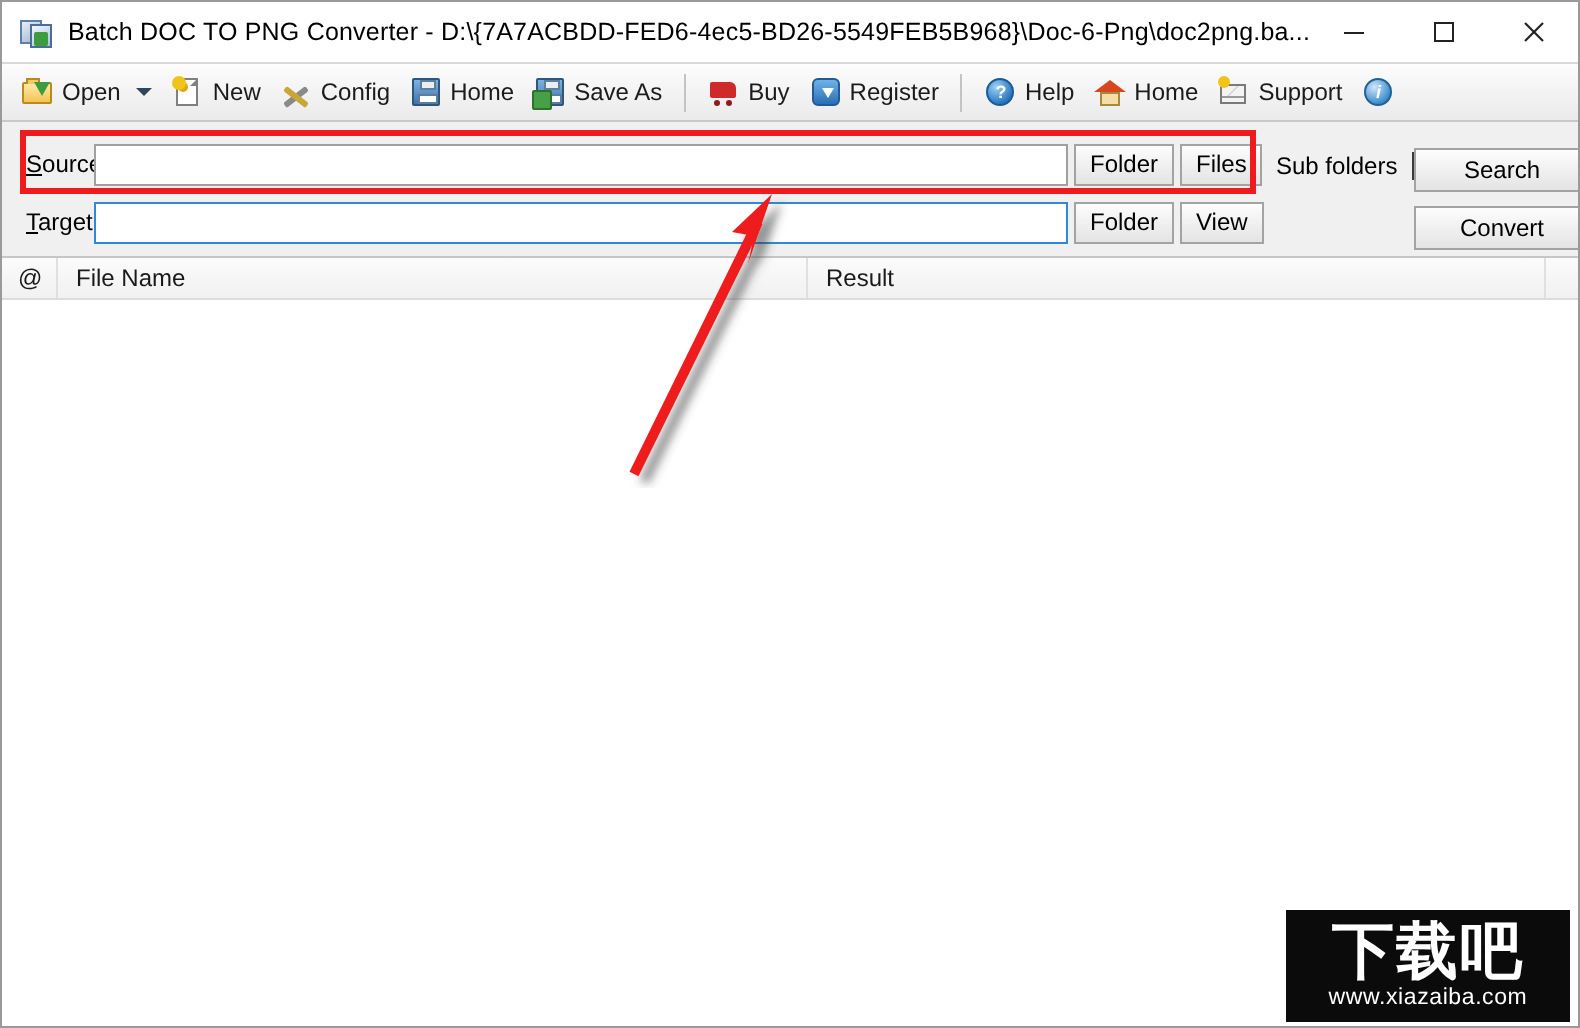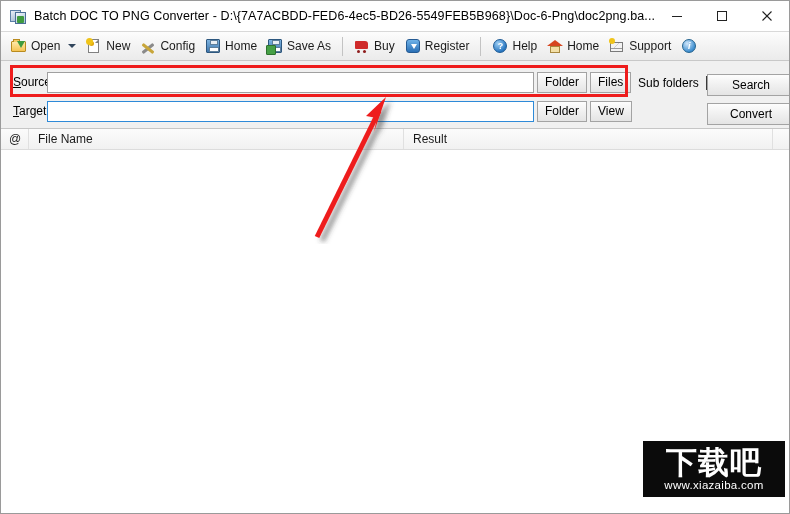--- a/index.html
+++ b/index.html
@@ -363,21 +363,21 @@
   .arrow-svg {
     position:absolute;
     left:295px; top:88px;
     width:110px; height:155px;
     pointer-events:none;
   }
 
   
   .watermark {
     position:absolute;
-    right:4px; bottom:16px;
+    right:4px; bottom:2px;
     width:142px; height:56px;
     background:#0b0b0b;
     display:flex;
     flex-direction:column;
     align-items:center;
     justify-content:center;
     pointer-events:none;
   }
   .wm-cn {
     color:#ffffff;

